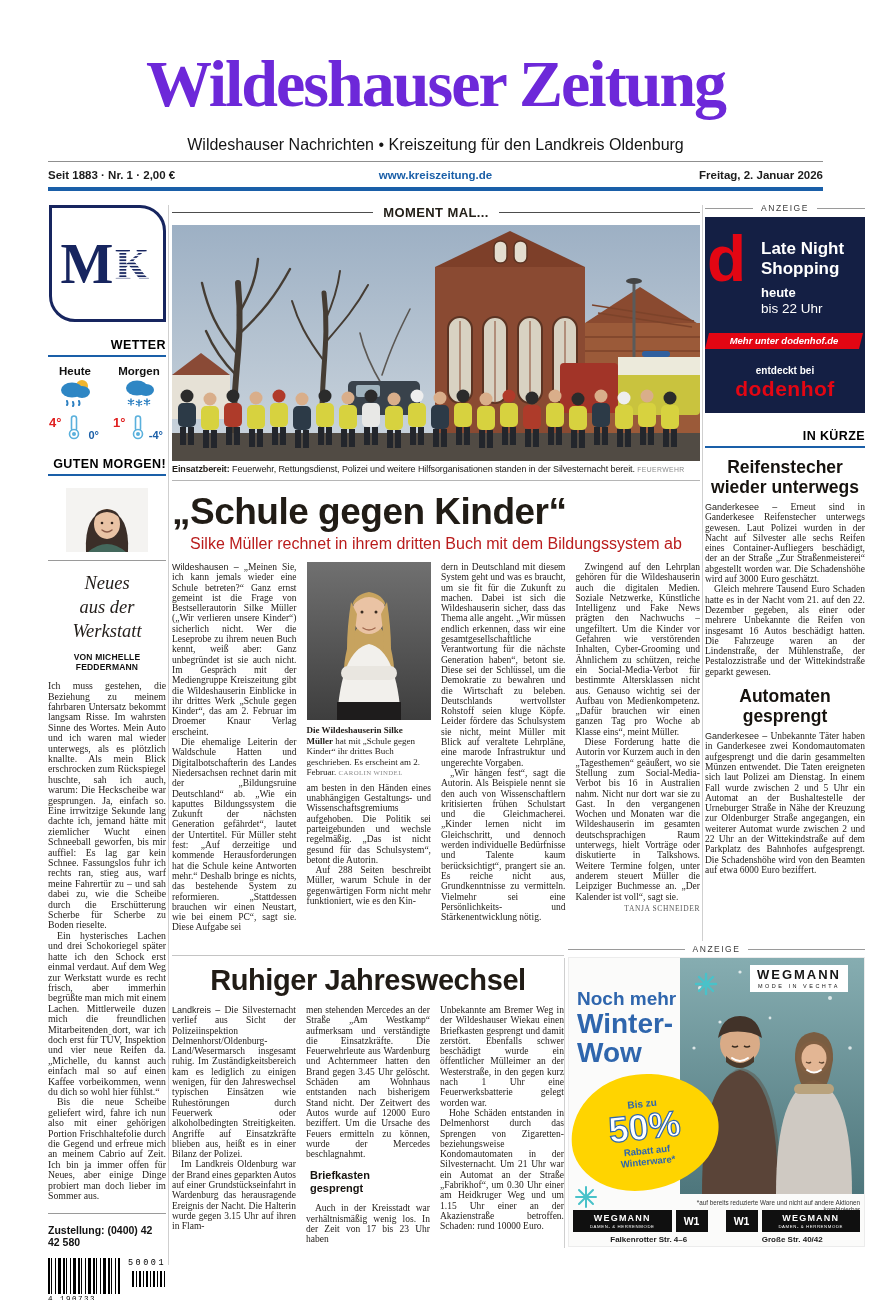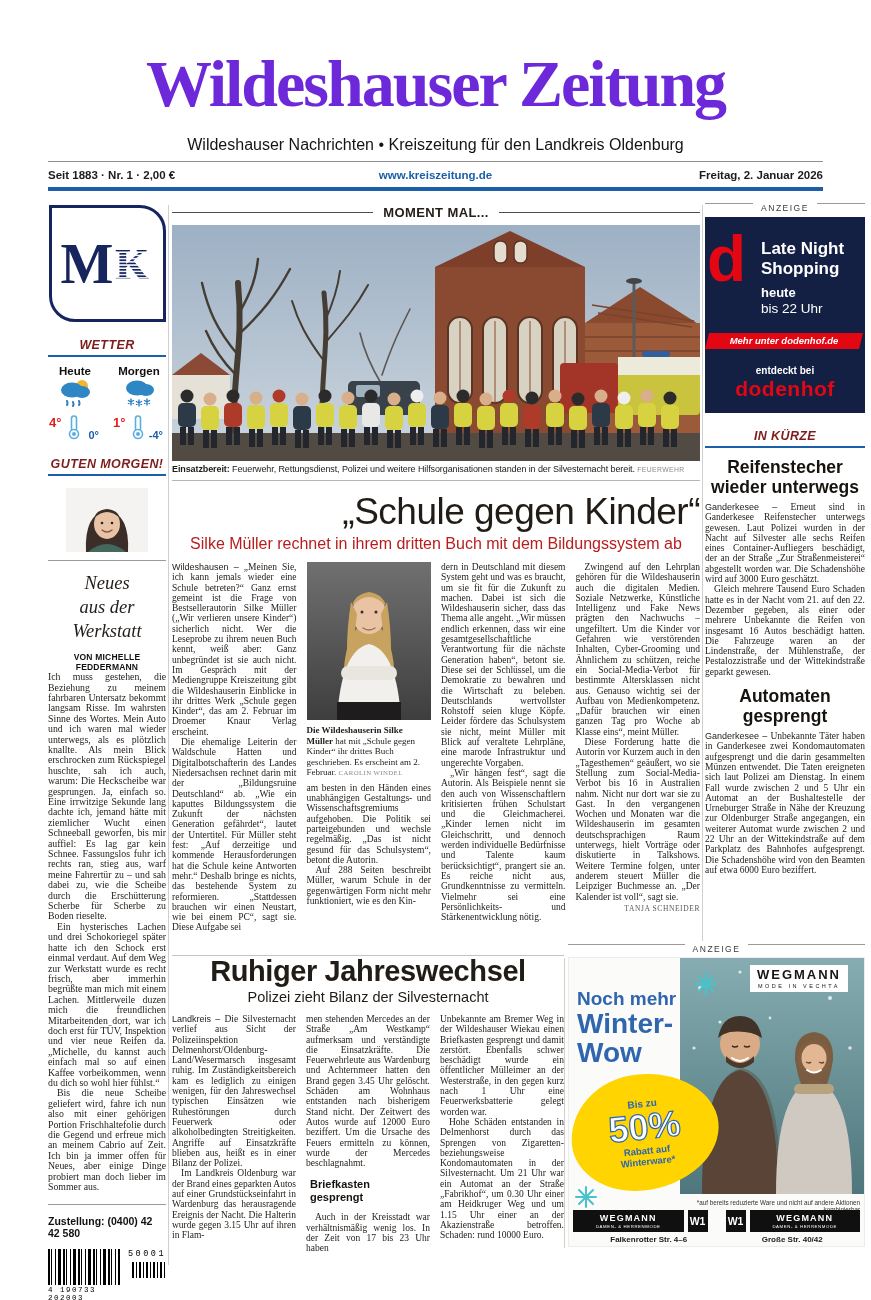--- a/index.html
+++ b/index.html
@@ -23,69 +23,69 @@
   .v3{left:564px;top:958px;height:290px;}
   
   .serif-body{font-family:"Liberation Serif",serif;font-size:9.5px;line-height:10.3px;
       text-align:justify;color:#26211d;hyphens:auto;}
   .serif-body p{margin:0;}
   .ind{text-indent:9px;}
   .dateline{font-family:"Liberation Sans",sans-serif;font-weight:400;font-size:9px;}
   .credit{font-size:6.8px;color:#8a8a8a;letter-spacing:.4px;}
   .kicker{display:flex;align-items:center;gap:10px;font-weight:700;font-size:13px;letter-spacing:.4px;color:#242019;}
   .kicker::before,.kicker::after{content:"";flex:1;height:1px;background:#4d4d4d;}
-  .anz{display:flex;gap:8px;font-size:8.5px;letter-spacing:1.5px;color:#3a3a3a;}
+  .anz{display:flex;align-items:center;gap:8px;font-size:8.5px;letter-spacing:1.5px;color:#3a3a3a;}
   .anz::before,.anz::after{content:"";width:28px;height:1px;background:#9a9a9a;}
   .anz::after{flex:1;}
   .anz::before{flex:1;}
   .blue-rule{height:2px;background:#1a5fa8;margin-top:3px;}
-  .rail-head{font-weight:700;font-size:12.5px;letter-spacing:.4px;text-align:center;color:#7f1d1d;font-style:italic;}
+  .rail-head{font-weight:700;font-size:12.5px;letter-spacing:.4px;text-align:right;color:#000000;}
   
   .left-rail{position:absolute;left:48px;top:203px;width:118px;}
   .logo-box{width:111px;height:111px;margin:2px auto 0;border:3px solid #17255f;
       border-radius:0 26px 0 26px;display:flex;align-items:center;justify-content:center;background:#fff;}
   .logo-m{font-family:"Liberation Serif",serif;font-weight:700;font-size:56px;color:#17255f;line-height:1;}
   .wx-wrap{display:flex;justify-content:space-between;margin-top:8px;}
   .wx-col{width:54px;text-align:center;}
   .wx-label{font-weight:700;font-size:11.5px;color:#111;}
   .wx-temps{position:relative;height:28px;margin-top:2px;}
   .wx-hi{position:absolute;left:1px;top:2px;font-weight:700;font-size:13px;color:#e02020;}
   .wx-lo{position:absolute;right:3px;bottom:0;font-weight:700;font-size:11px;color:#1a5fa8;}
   .wx-thermo{position:absolute;left:20px;top:1px;}
   .sec-title{margin-top:16px;}
   .author-fig{margin-top:12px;border-bottom:1px solid #9a9a9a;padding-bottom:4px;text-align:center;}
   .glosse-title{font-family:"Liberation Serif",serif;font-style:italic;font-size:18.5px;line-height:1.3;
       text-align:center;color:#221d19;margin-top:10px;}
   .glosse-byline{font-size:8.5px;font-weight:700;letter-spacing:.2px;text-align:center;margin-top:9px;color:#111;}
-  .glosse-text{font-size:9.8px;line-height:10.4px;}
+  .glosse-text{margin-top:9px;font-size:9.8px;line-height:10.4px;}
   .rail-hr{height:1px;background:#9a9a9a;margin-top:12px;border:0;}
   .delivery{font-weight:700;font-size:10.5px;margin-top:10px;color:#111;}
   .barcode-wrap{margin-top:10px;display:flex;gap:7px;align-items:flex-start;}
   .bc-main .bars{width:72px;height:36px;background:repeating-linear-gradient(90deg,#000 0 2px,#fff 2px 3px,#000 3px 4px,#fff 4px 7px,#000 7px 8px,#fff 8px 10px,#000 10px 13px,#fff 13px 15px);}
   .bc-digits{font-family:"Liberation Mono",monospace;font-size:7.5px;letter-spacing:1.5px;margin-top:1px;color:#000;}
   .bc-right{text-align:right;}
   .bc-number{font-family:"Liberation Mono",monospace;font-size:8.5px;letter-spacing:2.5px;color:#000;}
   .bc-right .bars{width:34px;height:16px;margin-top:3px;margin-left:auto;
       background:repeating-linear-gradient(90deg,#000 0 2px,#fff 2px 4px,#000 4px 5px,#fff 5px 7px);}
   
   .center{position:absolute;left:172px;top:205px;width:528px;height:1095px;overflow:hidden;}
   .front-photo{display:block;margin-top:5px;}
   .photo-caption{margin-top:3px;font-size:9px;line-height:11px;color:#1f1b16;letter-spacing:-.1px;}
   .cap-lead{font-weight:700;}
   .caption-rule{height:1px;background:#b5b5b5;margin-top:5px;border:0;}
-  .h1{margin-top:11px;text-align:right;font-weight:400;font-size:37px;letter-spacing:-.5px;color:#211c16;line-height:40px;}
+  .h1{margin-top:11px;text-align:left;font-weight:700;font-size:37px;letter-spacing:-.5px;color:#211c16;line-height:40px;}
   .sub1{margin-top:3px;text-align:center;font-size:16px;color:#b91c1c;}
   .lead-cols{margin-top:9px;display:flex;gap:10px;height:378px;overflow:hidden;}
   .col{flex:1;min-width:0;}
   .lead-fig{margin:0 0 4px 0;}
   .fig-cap{font-size:9px;line-height:10.5px;color:#1f1b16;margin-top:3px;text-align:left;}
   .byline-end{text-align:right;font-size:7.5px;letter-spacing:.6px;color:#5a5a5a;margin-top:2px;}
   .silvester{position:absolute;left:0;top:750px;width:392px;}
   .silv-hr{height:1px;background:#c4c4c4;border:0;margin:0;}
-  .h2{text-align:center;font-weight:700;font-size:29px;letter-spacing:-.4px;color:#211c16;line-height:31px;}
+  .h2{margin-top:9px;text-align:center;font-weight:700;font-size:29px;letter-spacing:-.4px;color:#211c16;line-height:31px;}
   .sub2{margin-top:2px;text-align:center;font-size:14.5px;color:#211c16;}
   .silv-cols{margin-top:9px;display:flex;gap:10px;height:320px;overflow:hidden;}
   .mini-sub{font-family:"Liberation Sans",sans-serif;font-weight:700;font-size:11px;line-height:13px;
       margin:10px 0 8px 4px;text-align:left;color:#16120e;}
   
   .right-rail{position:absolute;left:705px;top:203px;width:160px;}
   .dd-ad{position:relative;height:196px;background:#141f44;margin-top:4px;overflow:hidden;}
   .dd-logo{position:absolute;left:2px;top:10px;font-weight:700;font-size:64px;line-height:64px;color:#e30613;}
   .dd-l1{position:absolute;left:56px;top:22px;font-weight:700;font-size:17px;color:#fff;}
   .dd-l2{position:absolute;left:56px;top:42px;font-weight:700;font-size:17px;color:#fff;}
@@ -114,21 +114,21 @@
       border-radius:48% 52% 55% 45% / 55% 48% 52% 45%;transform:rotate(-6deg);
       display:flex;flex-direction:column;align-items:center;justify-content:center;text-align:center;}
   .wg-pref{font-size:10px;font-weight:700;color:#2f66ad;}
   .wg-pct{font-size:36px;line-height:36px;font-weight:700;color:#fff;-webkit-text-stroke:1.2px #2f66ad;}
   .wg-suf{font-size:9.5px;font-weight:700;color:#2f66ad;line-height:11px;}
   .wg-disclaimer{position:absolute;right:4px;top:241px;width:200px;font-size:6.3px;color:#333;text-align:right;z-index:3;}
   .wg-bar{position:absolute;left:4px;right:4px;top:252px;height:22px;display:flex;gap:4px;z-index:3;}
   .wg-store{background:#101010;color:#fff;flex:1;display:flex;flex-direction:column;align-items:center;justify-content:center;}
   .wg-store-name{font-size:9px;font-weight:700;letter-spacing:1.2px;}
   .wg-store-sub{font-size:4.3px;letter-spacing:.6px;margin-top:1px;}
-  .wg-w1{background:#101010;color:#fff;width:20px;display:flex;align-items:center;justify-content:center;
+  .wg-w1{background:#101010;color:#fff;width:32px;display:flex;align-items:center;justify-content:center;
       font-weight:700;font-size:10.5px;}
   .wg-gap{width:10px;}
   .wg-addr{position:absolute;left:4px;right:4px;top:277px;display:flex;justify-content:space-around;
       font-size:8px;font-weight:700;color:#1a1a1a;z-index:3;}
 </style>
 </head>
 <body>
 
 <div class="page">
 
@@ -396,21 +396,20 @@
       <div class="col serif-body">
         <p class="ind">Zwingend auf den Lehrplan gehören für die Wildeshauserin auch die digitalen Medien. Soziale Netzwerke, Künstliche Intelligenz und Fake News prägten den Nachwuchs – ungefiltert. Um die Kinder vor Gefahren wie verstörenden Inhalten, Cyber-Grooming und Ähnlichem zu schützen, reiche ein Social-Media-Verbot für bestimmte Altersklassen nicht aus. Genauso wichtig sei der Aufbau von Medienkompetenz. „Dafür brauchen wir einen ganzen Tag pro Woche ab Klasse eins“, meint Müller.</p>
         <p class="ind">Diese Forderung hatte die Autorin vor Kurzem auch in den „Tagesthemen“ geäußert, wo sie Stellung zum Social-Media-Verbot bis 16 in Australien nahm. Nicht nur dort war sie zu Gast. In den vergangenen Wochen und Monaten war die Wildeshauserin im gesamten deutschsprachigen Raum unterwegs, hielt Vorträge oder diskutierte in Talkshows. Weitere Termine folgen, unter anderem steuert Müller die Leipziger Buchmesse an. „Der Kalender ist voll“, sagt sie.</p>
         <div class="byline-end">TANJA SCHNEIDER</div>
       </div>
     </div>
 
     <section class="silvester">
       <hr class="silv-hr">
       <div class="h2">Ruhiger Jahreswechsel</div>
-      <div class="sub2">Polizei zieht Bilanz der Silvesternacht</div>
       <div class="silv-cols">
         <div class="col serif-body">
           <p><span class="dateline">Landkreis – </span><span>Die Silvesternacht verlief aus Sicht der Polizeiinspektion Delmenhorst/Oldenburg-Land/Wesermarsch insgesamt ruhig. Im Zuständigkeitsbereich kam es lediglich zu einigen wenigen, für den Jahreswechsel typischen Einsätzen wie Ruhestörungen durch Feuerwerk oder alkoholbedingten Streitigkeiten. Angriffe auf Einsatzkräfte blieben aus, heißt es in einer Bilanz der Polizei.</span></p>
           <p class="ind">Im Landkreis Oldenburg war der Brand eines geparkten Autos auf einer Grundstückseinfahrt in Wardenburg das herausragende Ereignis der Nacht. Die Halterin wurde gegen 3.15 Uhr auf ihren in Flam-</p>
         </div>
         <div class="col serif-body">
           <p>men stehenden Mercedes an der Straße „Am Westkamp“ aufmerksam und verständigte die Einsatzkräfte. Die Feuerwehrleute aus Wardenburg und Achternmeer hatten den Brand gegen 3.45 Uhr gelöscht. Schäden am Wohnhaus entstanden nach bisherigem Stand nicht. Der Zeitwert des Autos wurde auf 12000 Euro beziffert. Um die Ursache des Feuers ermitteln zu können, wurde der Mercedes beschlagnahmt.</p>
           <div class="mini-sub">
             <div>Briefkasten</div>
             <div>gesprengt</div>

